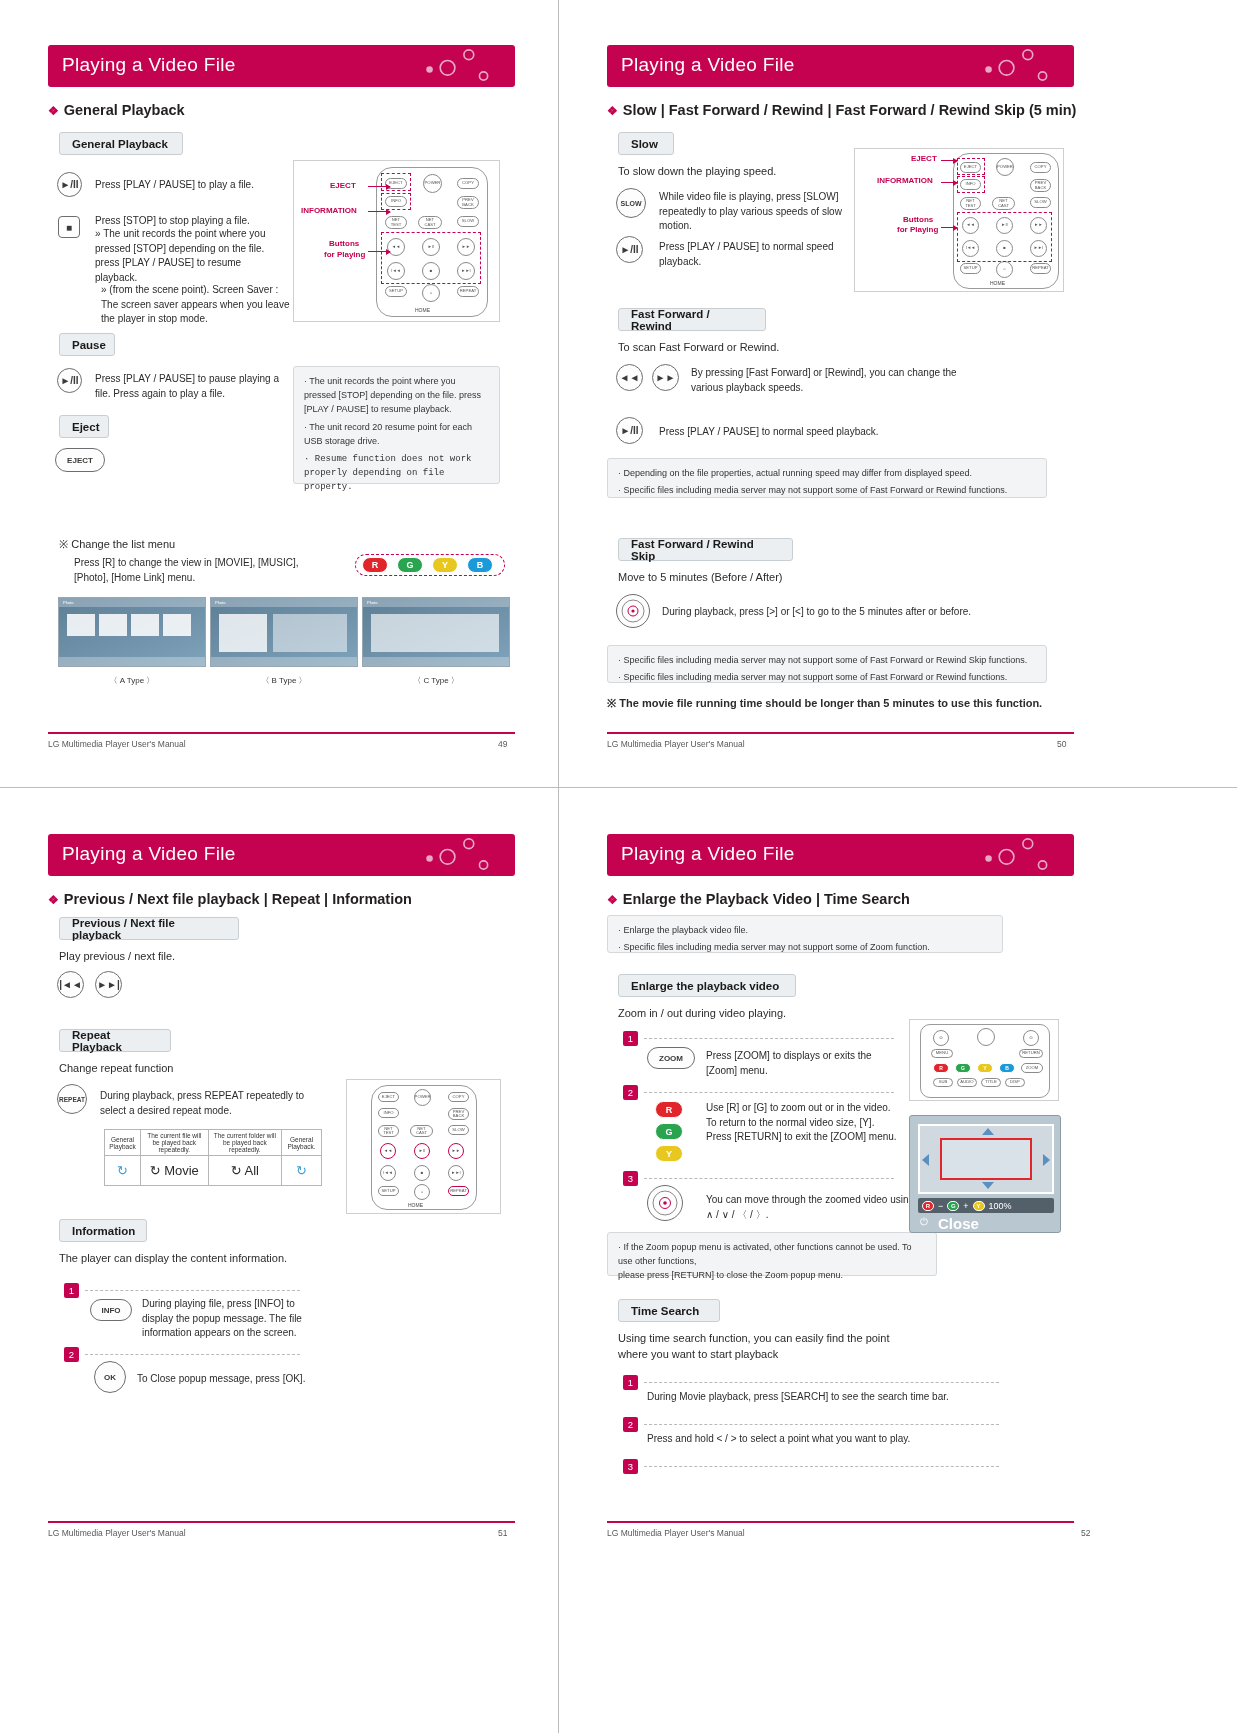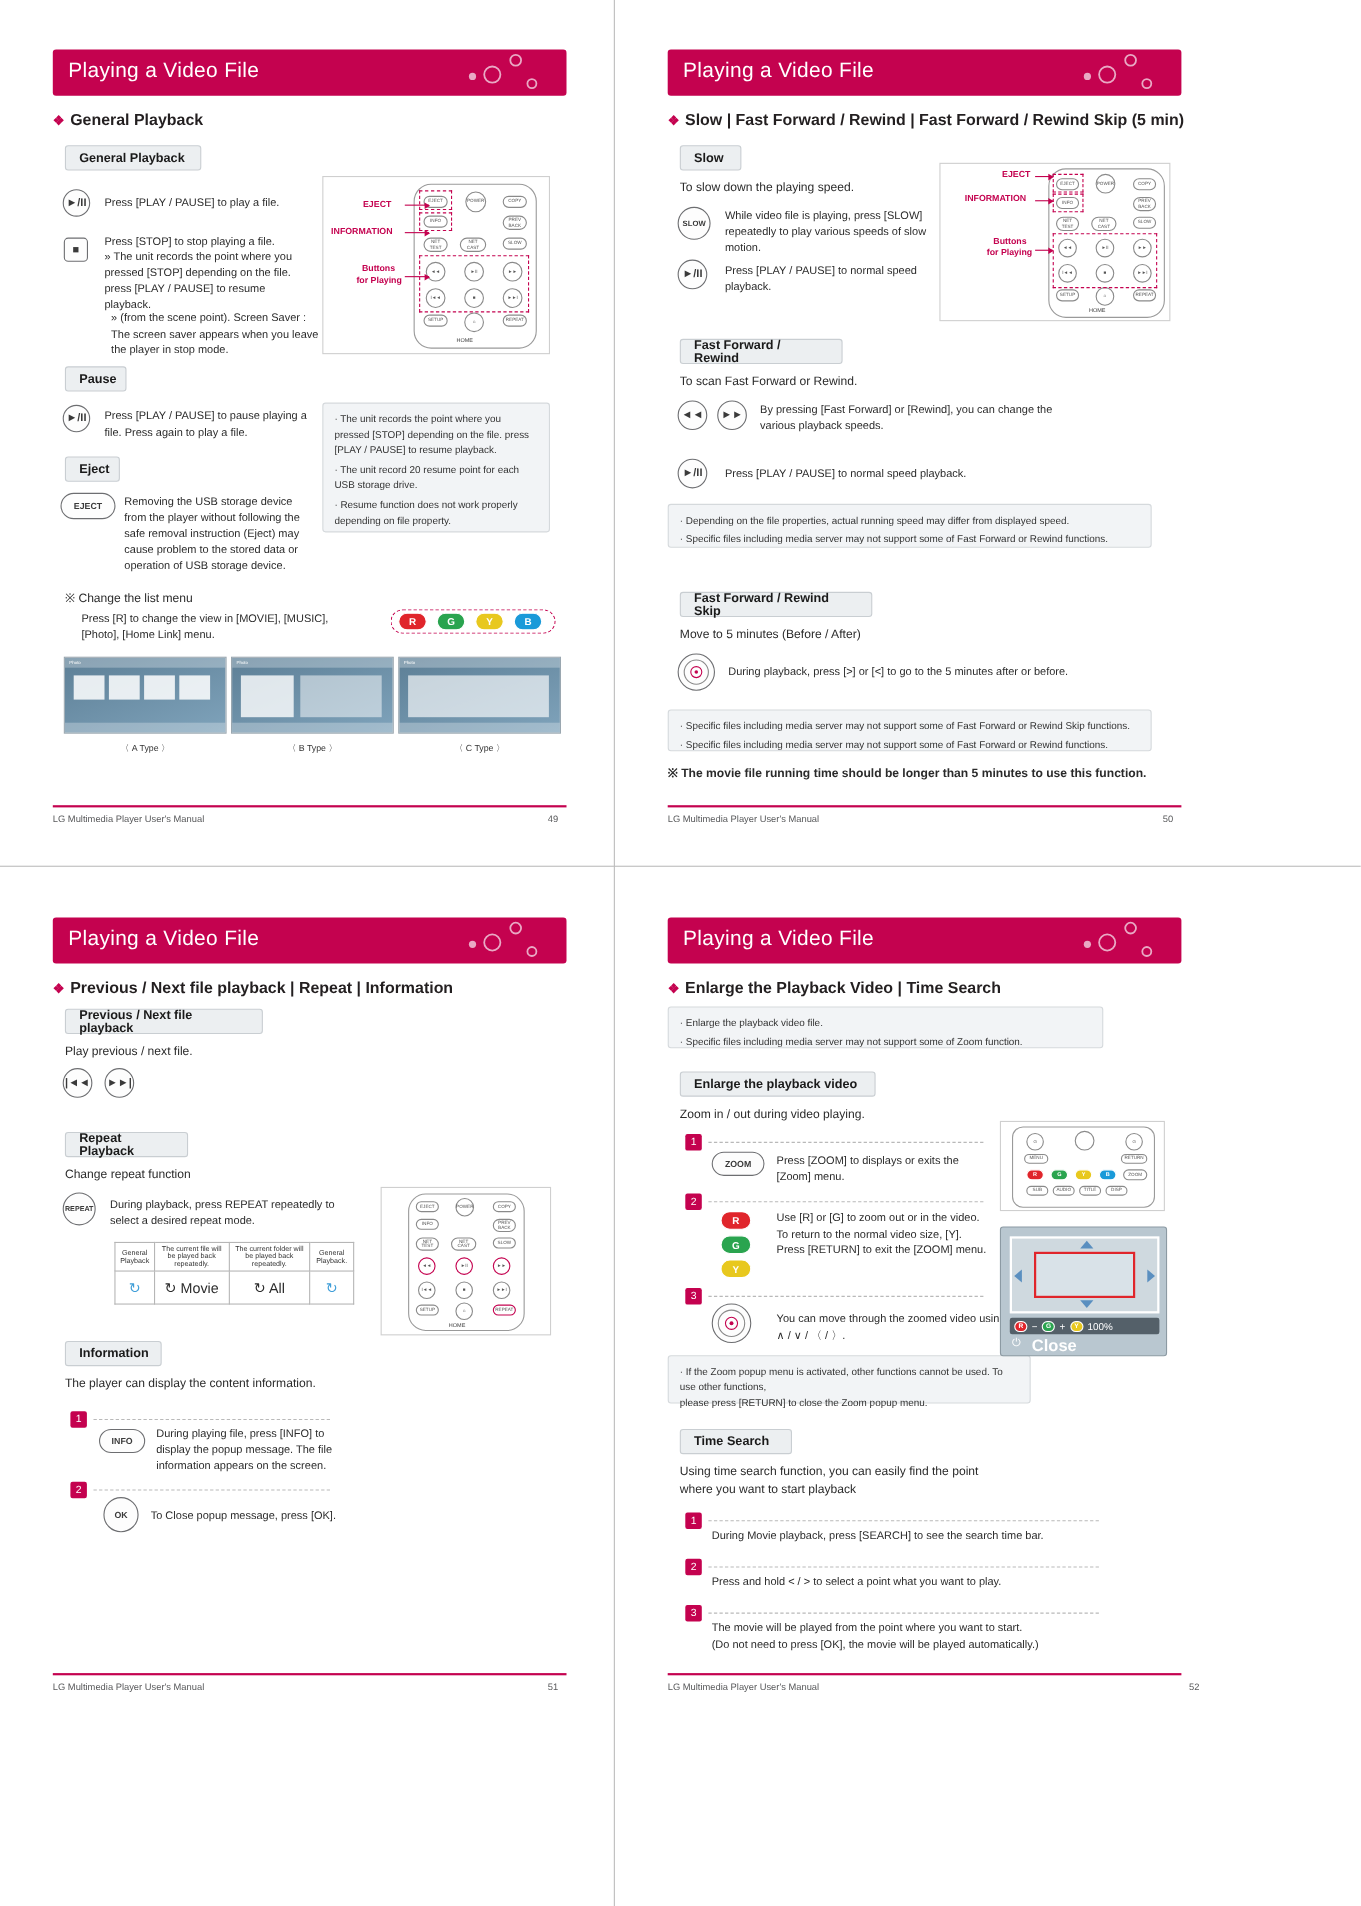--- a/index.html
+++ b/index.html
@@ -170,26 +170,25 @@
       <span class="glyph">►/II</span>
     </div>
     <div class="txt" style="left:95px; top:372px; width:190px;">Press [PLAY / PAUSE] to pause playing a file. Press again to play a file.</div>
 
     <div class="gbox" style="left:59px; top:415px; width:50px; height:23px;">
       <span>Eject</span>
     </div>
     <div class="rbtn" style="left:55px; top:448px; width:50px; height:24px; border-radius:12px;">
       <span style="font-size:8px;">EJECT</span>
     </div>
-    <div class="txt" style="left:113px; top:450px; width:175px;">Removing the USB storage device from the player without following the safe removal instruction (Eject) may cause problem to the stored data or operation of USB storage device.</div>
 
     <div class="notebox" style="left:293px; top:366px; width:207px; height:118px;">
       <div>· The unit records the point where you pressed [STOP] depending on the file. press [PLAY / PAUSE]  to resume playback.</div>
       <div style="margin-top:4px;">· The unit record 20 resume point for each USB storage drive.</div>
-      <div style="margin-top:4px;">· Resume function does not work properly depending on file property.</div>
+      <div style="margin-top:4px;font-family:Liberation Mono, monospace;">· Resume function does not work properly depending on file property.</div>
     </div>
 
     <div class="remote" style="left:293px; top:160px; width:207px; height:162px;">
       <div class="remote-body" style="left:82px; top:6px; width:112px; height:150px;">
         <div class="rk r" style="left:8px; top:10px; width:22px; height:11px;">EJECT</div>
         <div class="rk" style="left:46px; top:6px; width:19px; height:19px;">POWER</div>
         <div class="rk r" style="left:80px; top:10px; width:22px; height:11px;">COPY</div>
         <div class="rk r" style="left:8px; top:28px; width:22px; height:11px;">INFO</div>
         <div class="rk r" style="left:80px; top:28px; width:22px; height:13px;">PREV<br>BACK</div>
         <div class="rk r" style="left:8px; top:48px; width:22px; height:13px;">NET<br>TEST</div>
@@ -574,20 +573,18 @@
     <div class="stepnum" style="left:64px; top:586px;">1</div>
     <div class="dashline" style="left:85px; top:593px; width:355px;"></div>
     <div class="txt" style="left:88px; top:601px; width:380px;">During Movie playback, press [SEARCH] to see the search time bar.</div>
 
     <div class="stepnum" style="left:64px; top:628px;">2</div>
     <div class="dashline" style="left:85px; top:635px; width:355px;"></div>
     <div class="txt" style="left:88px; top:643px; width:380px;">Press and hold &lt; / &gt; to select a point what you want to play.</div>
 
     <div class="stepnum" style="left:64px; top:670px;">3</div>
     <div class="dashline" style="left:85px; top:677px; width:355px;"></div>
-    <div class="txt" style="left:88px; top:685px; width:400px; white-space:pre-line;">The movie will be played from the point where you want to start.
-(Do not need to press [OK], the movie will be played automatically.)</div>
 
     <div class="footer-rule" style="top:732px;"></div>
     <div class="footer-txt" style="left:48px; top:739px;">LG Multimedia Player User's Manual</div>
     <div class="footer-pg" style="left:498px; top:739px;margin-left:24px;">52</div>
   </div>
 </div>
 
 </body></html>

